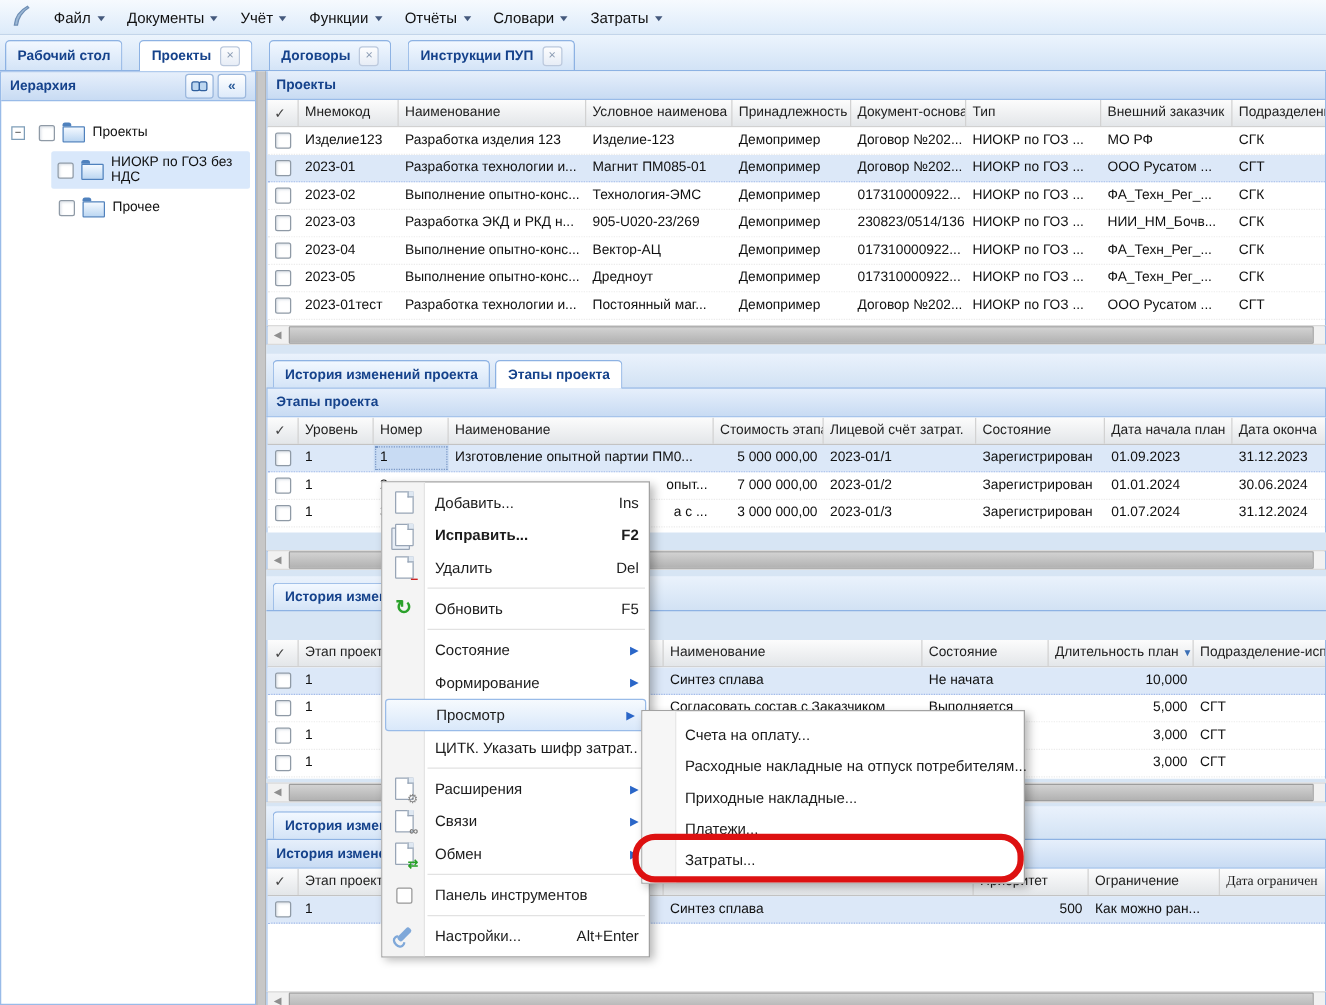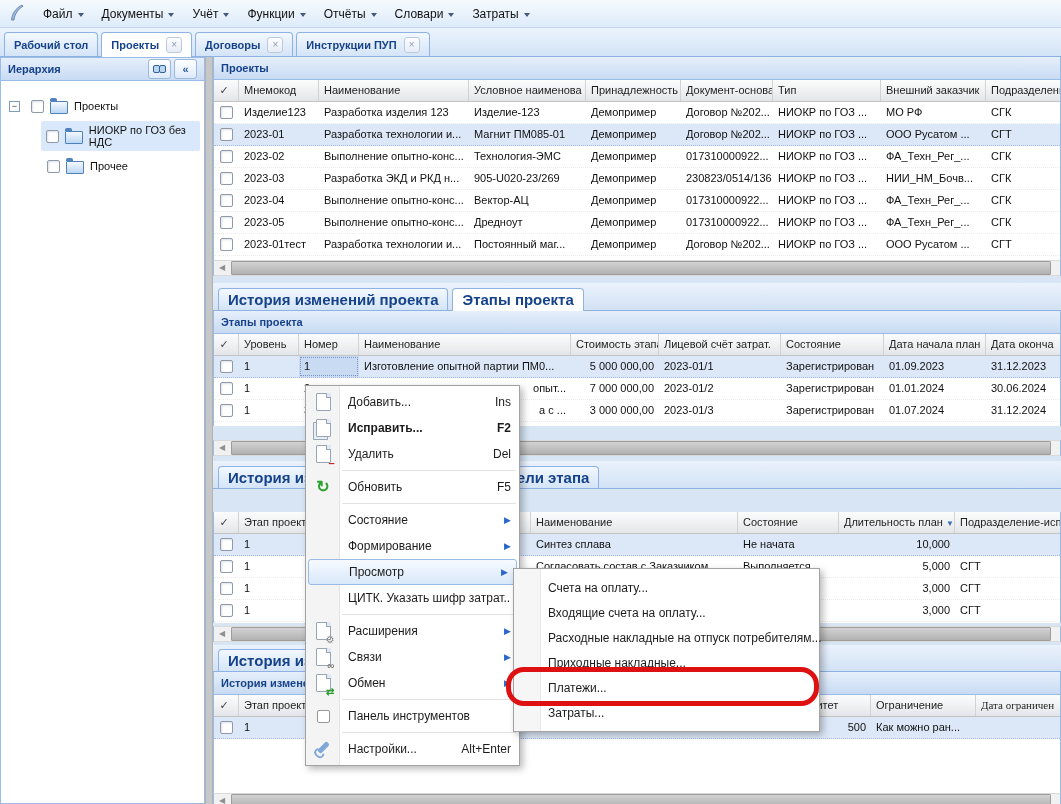--- a/index.html
+++ b/index.html
@@ -8,21 +8,21 @@
   
   .menubar{position:absolute;left:0;top:0;width:1061px;height:28px;box-sizing:border-box;
            background:linear-gradient(#f6fafe,#ddebfa);border-bottom:1px solid #c3d5ea;
            display:flex;align-items:center;padding-left:6px;font-size:12px}
   .logo{width:22px;height:22px;display:flex;align-items:center;justify-content:center;margin-right:6px}
   .menu-item{padding:4px 9px;display:flex;align-items:center;gap:5px;cursor:default}
   .caret{width:0;height:0;border-left:3px solid transparent;border-right:3px solid transparent;border-top:4px solid #44597c;margin-top:2px}
   
   .tabbar{position:absolute;left:0;top:28px;width:1061px;height:29px;box-sizing:border-box;
           background:linear-gradient(#ecf4fd,#d2e3f6);border-bottom:1px solid #8db2e3;
-          display:flex;align-items:flex-end;padding-left:4px;gap:3px}
+          display:flex;align-items:flex-end;padding-left:4px;gap:13px}
   .tab{height:23px;box-sizing:content-box;border:1px solid #8db2e3;border-bottom:none;border-radius:4px 4px 0 0;
        background:linear-gradient(#f2f8ff,#d4e4f7);color:#15428b;font-weight:bold;
        display:flex;align-items:center;padding:0 9px;gap:7px;white-space:nowrap}
   .tab.active{background:#fff;margin-bottom:-1px;padding-bottom:1px}
   .tab-close{width:14px;height:14px;border:1px solid #bcc9dd;border-radius:3px;font-weight:normal;
              background:linear-gradient(#fdfdfe,#e7edf6);color:#8c9cb4;font-size:10px;line-height:13px;text-align:center}
   
   .sidebar{position:absolute;left:0;top:57px;width:205px;height:747px;background:#fff;
            border:1px solid #99bbe8;box-sizing:border-box}
   .panel-hdr{height:23px;box-sizing:border-box;background:linear-gradient(#e6effb,#c8dbf3);
@@ -61,21 +61,21 @@
   #hdr-stages{top:254px}      #stages-grid{top:277px;height:92px}
   #hs-stages{top:383px}
   #tabs3{top:404px;height:28px}
   #hdr-works{top:432px}       #works-grid{top:455px;height:111px}
   #hs-works{top:569px}
   #tabs4{top:588px;height:27px}
   #hdr-hist{top:615px}        #hist-grid{top:638px;height:100px}
   #hs-hist{top:736px}
   .tabstrip{border-bottom:1px solid #8db2e3;background:linear-gradient(#eaf2fc,#d2e2f4);
             display:flex;align-items:flex-end;padding-left:5px;gap:4px}
-  .tabstrip .tab{height:21px;font-size:15px}
+  .tabstrip .tab{height:21px;font-size:11px}
   
   .grid-head{display:flex;height:22px;background:linear-gradient(#fcfcfc,#e3e6e9);
              border-bottom:1px solid #c3c3c3;box-sizing:border-box}
   .gh{box-sizing:border-box;border-right:1px solid #d2d2d2;padding:4px 4px 0 5px;color:#1e1e1e;
       white-space:nowrap;overflow:hidden;flex:0 0 auto}
   .gh.chk{text-align:center;color:#444;padding-left:0}
   .sort{color:#3b6fb5;font-size:8px;margin-left:3px}
   .gbody{background:#fff}
   .grow{display:flex;height:22px;background:#fff;border-bottom:1px dotted #ebebeb;box-sizing:border-box}
   .grow.sel{background:#dce8f8;border-bottom:1px dotted #a3bae9}
@@ -605,23 +605,20 @@
       </span>
       <span class="mlabel">Настройки...</span>
       <span class="mshort">Alt+Enter</span>
     </div>
   </div>
 <div class="smenu" id="smenu">
     <div class="si">
       <span>Счета на оплату...</span>
     </div>
     <div class="si">
-      <span>Входящие счета на оплату...</span>
-    </div>
-    <div class="si">
       <span>Расходные накладные на отпуск потребителям...</span>
     </div>
     <div class="si">
       <span>Приходные накладные...</span>
     </div>
     <div class="si">
       <span>Платежи...</span>
     </div>
     <div class="si">
       <span>Затраты...</span>

